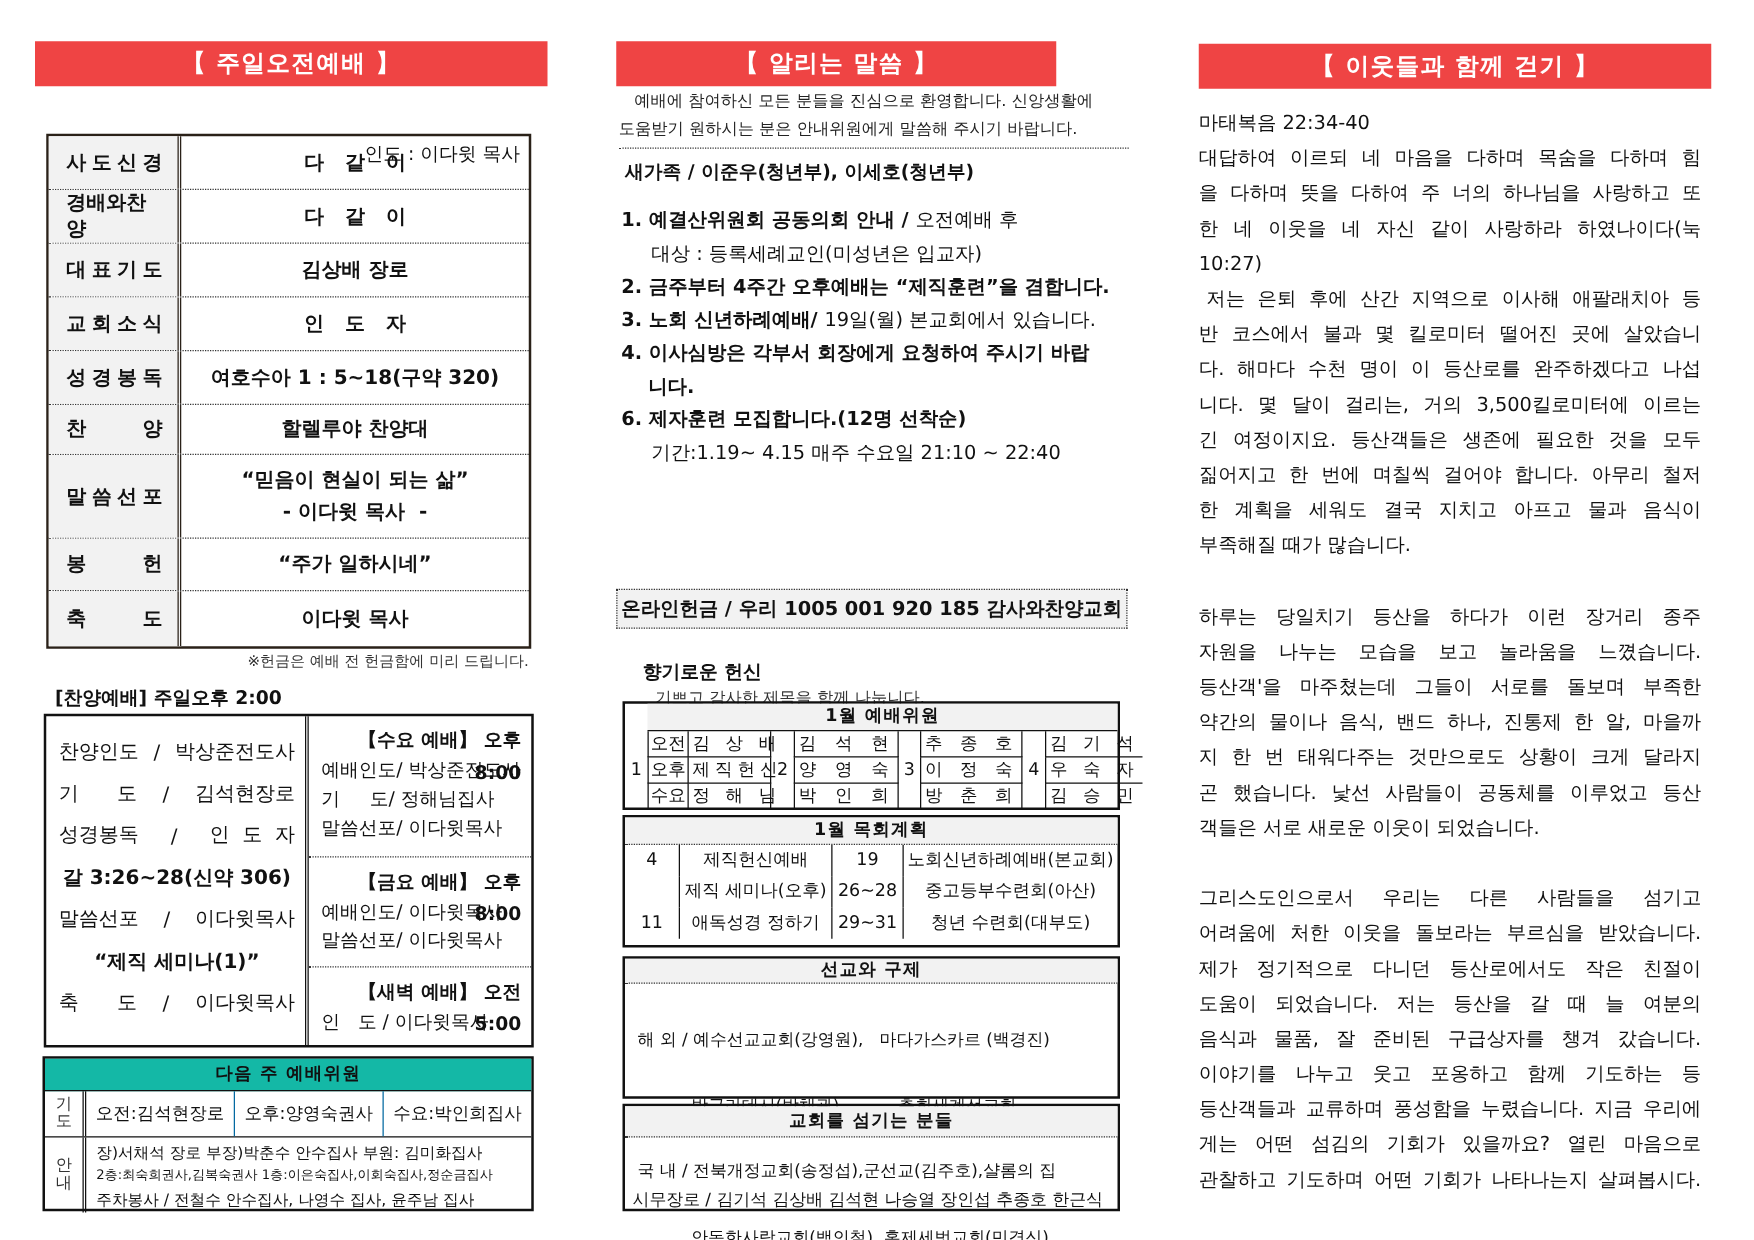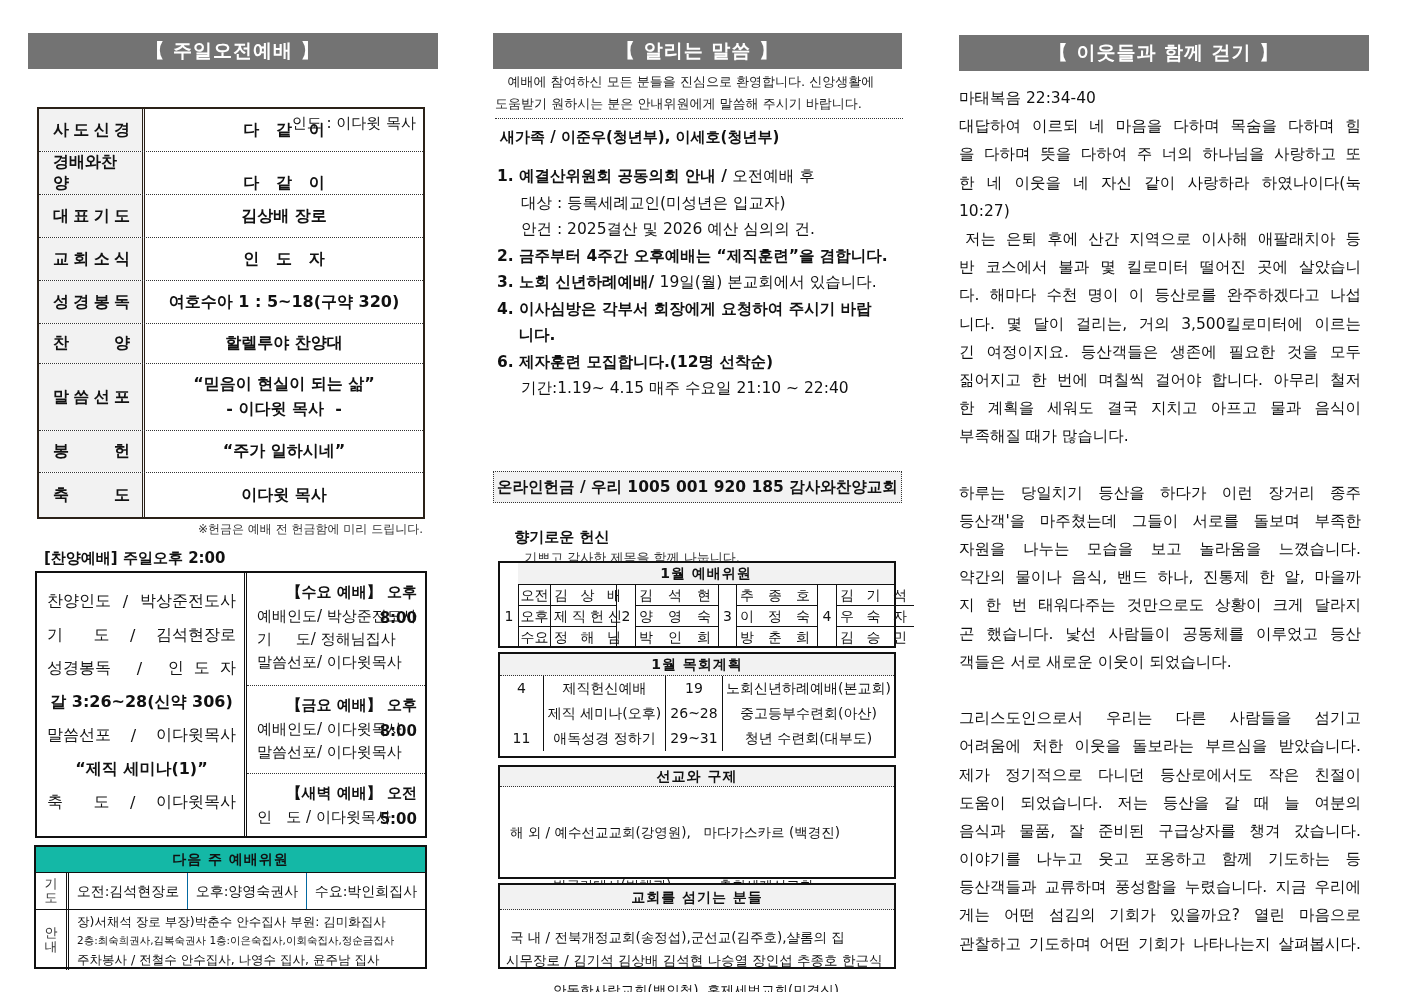--- a/index.html
+++ b/index.html
@@ -3,21 +3,21 @@
 <meta charset="utf-8">
 <style>
   html, body { margin: 0; padding: 0; }
   body {
     width: 1403px; height: 992px; background: #ffffff; position: relative;
     font-family: "DejaVu Sans", "Liberation Sans", sans-serif; color: #111;
     overflow: hidden;
   }
 
   .section-title {
-    position: absolute; height: 36px; background: #737373; color: #fff;
+    position: absolute; height: 36px; background: #ef4444; color: #fff;
     font-size: 19px; font-weight: bold; display: flex; align-items: center;
     justify-content: center; letter-spacing: 1px; white-space: pre;
   }
 
   
   .am-header { position: absolute; top: 82px; left: 28px; width: 388px; height: 24px; font-size: 15px; margin-top: 32px; }
   .am-header .time { position: absolute; left: 28px; font-weight: bold; }
   .am-header .leader { position: absolute; right: 0; }
   .order-table {
     position: absolute; top: 107px; left: 37px; width: 384px; border: 2px solid #2a2118;
@@ -125,21 +125,21 @@
 <div class="order-table" id="order-table">
     <div class="order-row" style="height: 43px;">
       <div class="order-label">
         <span>사</span>
         <span>도</span>
         <span>신</span>
         <span>경</span>
       </div>
       <div class="order-value"><span>다   같   이</span></div>
     </div>
-    <div class="order-row" style="height: 43px; align-items: flex-end;">
+    <div class="order-row" style="height: 43px;">
       <div class="order-label center">
         <span>경배와찬양</span>
       </div>
       <div class="order-value"><span>다   같   이</span></div>
     </div>
     <div class="order-row" style="height: 43px;">
       <div class="order-label">
         <span>대</span>
         <span>표</span>
         <span>기</span>
@@ -246,33 +246,32 @@
       <span>내</span>
     </div>
     <div class="next-guide">
       <div>장)서채석 장로   부장)박춘수 안수집사   부원: 김미화집사</div>
       <div class="small">2층:최숙희권사,김복숙권사 1층:이은숙집사,이회숙집사,정순금집사</div>
       <div>주차봉사 / 전철수 안수집사,  나영수 집사,  윤주남 집사</div>
     </div>
   </div>
 </div>
 
-<div class="section-title" style="top:33px;left:493px;width:409px;">【 알리는 말씀 】</div>
+<div class="section-title" style="top:33px;left:493px;width:352px;">【 알리는 말씀 】</div>
 
 <div class="welcome">
   <span>   예배에 참여하신 모든 분들을 진심으로 환영합니다. 신앙생활에</span>
   <span>도움받기 원하시는 분은 안내위원에게 말씀해 주시기 바랍니다.</span>
 </div>
 
 <div class="newfam">새가족 / 이준우(청년부), 이세호(청년부)</div>
 
 <div class="notices" id="notices">
     <div class="notice-line bold"><span>1. 예결산위원회 공동의회 안내 / </span><span class="normal">오전예배 후</span></div>
     <div class="notice-line indent">대상 : 등록세례교인(미성년은 입교자)</div>
-    <div class="notice-line indent">안건 : 2025결산 및 2026 예산 심의의 건.</div>
     <div class="notice-line bold"><span>2. 금주부터 4주간 오후예배는 “제직훈련”을 겸합니다.</span><span class="normal"></span></div>
     <div class="notice-line bold"><span>3. 노회 신년하례예배/ </span><span class="normal">19일(월) 본교회에서 있습니다.</span></div>
     <div class="notice-line bold"><span>4. 이사심방은 각부서 회장에게 요청하여 주시기 바랍</span><span class="normal"></span></div>
     <div class="notice-line bold"><span>    니다.</span><span class="normal"></span></div>
     <div class="notice-line bold"><span>6. 제자훈련 모집합니다.(12명 선착순)</span><span class="normal"></span></div>
     <div class="notice-line indent">기간:1.19~ 4.15 매주 수요일 21:10 ~ 22:40</div>
   </div>
 
 <div class="online-box">온라인헌금 / 우리 1005 001 920 185 감사와찬양교회</div>
 <div class="fragrant">
@@ -458,34 +457,34 @@
     <div class="ln">
       <span>하루는</span>
       <span>당일치기</span>
       <span>등산을</span>
       <span>하다가</span>
       <span>이런</span>
       <span>장거리</span>
       <span>종주</span>
     </div>
     <div class="ln">
+      <span>자원을</span>
+      <span>나누는</span>
+      <span>모습을</span>
+      <span>보고</span>
+      <span>놀라움을</span>
+      <span>느꼈습니다.</span>
+    </div>
+    <div class="ln">
       <span>등산객'을</span>
       <span>마주쳤는데</span>
       <span>그들이</span>
       <span>서로를</span>
       <span>돌보며</span>
       <span>부족한</span>
-    </div>
-    <div class="ln">
-      <span>자원을</span>
-      <span>나누는</span>
-      <span>모습을</span>
-      <span>보고</span>
-      <span>놀라움을</span>
-      <span>느꼈습니다.</span>
     </div>
     <div class="ln">
       <span>약간의</span>
       <span>물이나</span>
       <span>음식,</span>
       <span>밴드</span>
       <span>하나,</span>
       <span>진통제</span>
       <span>한</span>
       <span>알,</span>

